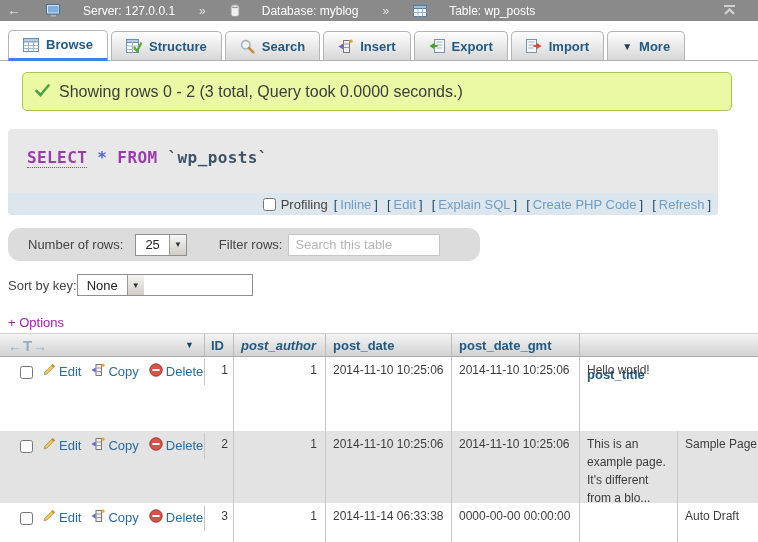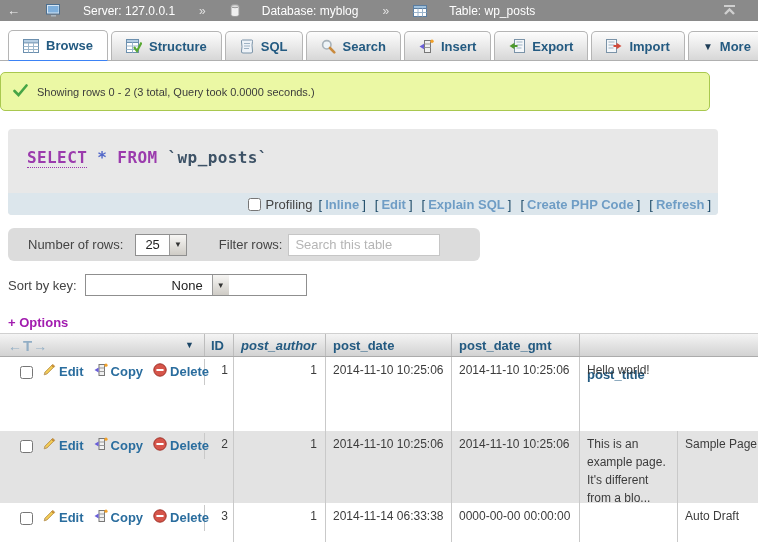--- a/index.html
+++ b/index.html
@@ -1,82 +1,82 @@
 <!DOCTYPE html>
 <html><head>
 <meta charset="utf-8">
 <style>
   * { margin:0; padding:0; box-sizing:border-box; }
   html,body { width:758px; height:542px; overflow:hidden; background:#fff;
     font-family:"Liberation Sans", sans-serif; position:relative; }
-  a { text-decoration:none; cursor:pointer;font-weight:bold; }
+  a { text-decoration:none; cursor:pointer; }
 
   
   .topbar { position:absolute; top:0; left:0; width:758px; height:21px;
     background:#8a8a8a; color:#fff; font-size:12px; display:flex; align-items:center; }
   .topbar .back { margin-left:7px; font-size:13px; color:#efefef; cursor:pointer; }
   .topbar .crumbs { display:flex; align-items:center; margin-left:26px; gap:22px; }
   .topbar .sep { color:#e2e2e2; margin:0 2px; }
   .topbar .ic { display:inline-flex; align-items:center; }
   .topbar .collapse { position:absolute; right:22px; top:4px; cursor:pointer; }
 
   
   .tabbar { position:absolute; top:21px; left:0; width:758px; height:40px;
     background:#fff; border-bottom:1px solid #b0b0b0; display:flex;
     align-items:flex-end; padding-left:8px; }
   .tab { display:inline-flex; align-items:center; gap:7px; height:29px;
     padding:0 14px; border:1px solid #b5b5b5; border-bottom:none;
     border-radius:5px 5px 0 0; background:linear-gradient(#fdfdfd,#d7d7d7);
     margin-right:3px; color:#235a81; font-size:13px; font-weight:bold; cursor:pointer; }
   .tab.active { background:#fff; height:31px; margin-bottom:-1px;
-    border-bottom:1px solid #3b82f6; }
+    border-bottom:3px solid #3b82f6; }
   .tab .ticon { display:inline-flex; }
   .tab .caret { color:#1e3c56; font-size:10px; }
 
   
-  .success { position:absolute; top:72px; left:0; width:710px; height:39px;
+  .success { position:absolute; top:72px; left:22px; width:710px; height:39px;
     background:#ebf8a4; border:1px solid #a9c84f; border-radius:5px;
     display:flex; align-items:center; gap:9px; padding-left:12px;
-    color:#3c3c3c; font-size:11px; }
+    color:#3c3c3c; font-size:16px; }
 
   
   .querybox { position:absolute; top:129px; left:8px; width:710px; height:86px;
     background:#e8e8e8; border-radius:4px; overflow:hidden; }
   .sqlline { position:absolute; top:19px; left:19px;
     font-family:"DejaVu Sans Mono", monospace; font-size:16px; letter-spacing:.4px; }
   .kw { color:#9b3bad; font-weight:bold; }
   .kw.u { border-bottom:1px dotted #9b3bad; }
   .star { color:#5066c8; font-weight:bold; }
   .ident { color:#3d5266; font-weight:bold; }
   .profstrip { position:absolute; bottom:0; left:0; width:100%; height:22px;
     background:#dce6ec; display:flex; align-items:center; justify-content:flex-end;
     font-size:13px; padding-right:4px; color:#444; }
   .profstrip input { margin-right:5px; }
   .br { color:#1c4a68; margin:0 3px; }
   .lnk { color:#6f9dc5; }
   .grp { margin-left:3px; white-space:nowrap; }
 
   
   .rowsbar { position:absolute; top:228px; left:8px; width:472px; height:33px;
-    background:#dcdcdc; border-radius:6px; display:flex; align-items:center;
+    background:#dcdcdc; border-radius:12px; display:flex; align-items:center;
     font-size:13px; color:#444; padding-left:20px; }
   .fselect { display:inline-flex; align-items:stretch; background:#fff;
     border:1px solid #8f8f8f; height:22px; cursor:pointer; }
   .fselect .fval { display:flex; align-items:center; padding:0 9px; font-size:13px; color:#222; }
   .fselect .fbtn { width:17px; display:flex; align-items:center; justify-content:center;
     background:linear-gradient(#f7f6f4,#cfccc6); border-left:1px solid #9a9a9a; }
   .fselect .fbtn span { font-size:8px; color:#333; }
   .filterinput { width:152px; height:22px; border:1px solid #c6c6c6; font-size:13px;
     padding:0 6px; color:#444; font-family:"Liberation Sans", sans-serif; }
   .filterinput::placeholder { color:#b5b5b5; }
 
   
   .sortrow { position:absolute; top:272px; left:8px; height:26px; display:flex;
     align-items:center; font-size:13px; color:#444; }
-  .sortrow .fselect { width:222px; justify-content:center; margin-left:8px; }
+  .sortrow .fselect { width:176px; justify-content:flex-start; }
 
   .options { position:absolute; top:315px; left:8px; font-size:13px; color:#a21caf; cursor:pointer; }
 
   
   .rtable { position:absolute; top:333px; left:0; width:758px; font-size:12px; color:#3c3c3c; }
   .thead { display:flex; height:24px; background:linear-gradient(#f4f4f4,#d2d2d2);
     border-top:1px solid #d0d0d0; border-bottom:1px solid #ababab; }
   .th { border-right:1px solid #bdbdbd; font-weight:bold; color:#235a81; font-size:13px;
     display:flex; align-items:center; padding-left:7px; cursor:pointer; }
   .th:last-child { border-right:none; }
@@ -172,31 +172,20 @@
           <line x1="0.5" y1="7" x2="12.5" y2="7" stroke="#9db7cc"></line>
           <line x1="0.5" y1="10.5" x2="12.5" y2="10.5" stroke="#9db7cc"></line>
           <line x1="6.5" y1="3.5" x2="6.5" y2="13.5" stroke="#9db7cc"></line>
           <path d="M8 8 L11 12 L15.5 3.5" fill="none" stroke="#58a832" stroke-width="2.2"></path>
         </svg>
     </span>
     <span>Structure</span>
   </div>
   <div class="tab">
     <span class="ticon">
-      <svg width="14" height="15" viewBox="0 0 14 15">
-          <path d="M2.5 1 H11.5 Q13 1 12.5 2.5 Q11.5 5 12.5 12 Q13 14 11 14 H3 Q1 14 1.5 12 Q2.5 8 1.5 3 Q1 1 2.5 1 Z" fill="#eef3f8" stroke="#7a93a8"></path>
-          <line x1="4" y1="4.5" x2="10" y2="4.5" stroke="#9fb3c4"></line>
-          <line x1="4" y1="7" x2="10" y2="7" stroke="#9fb3c4"></line>
-          <line x1="4" y1="9.5" x2="9" y2="9.5" stroke="#9fb3c4"></line>
-        </svg>
-    </span>
-    <span>SQL</span>
-  </div>
-  <div class="tab">
-    <span class="ticon">
       <svg width="15" height="15" viewBox="0 0 15 15">
           <circle cx="5.8" cy="5.8" r="4.2" fill="#eef4f8" stroke="#a7b2ba" stroke-width="1.6"></circle>
           <line x1="9" y1="9" x2="13.3" y2="13.3" stroke="#c98a3d" stroke-width="2.6" stroke-linecap="round"></line>
         </svg>
     </span>
     <span>Search</span>
   </div>
   <div class="tab">
     <span class="ticon">
       <svg width="15" height="15" viewBox="0 0 15 15">

